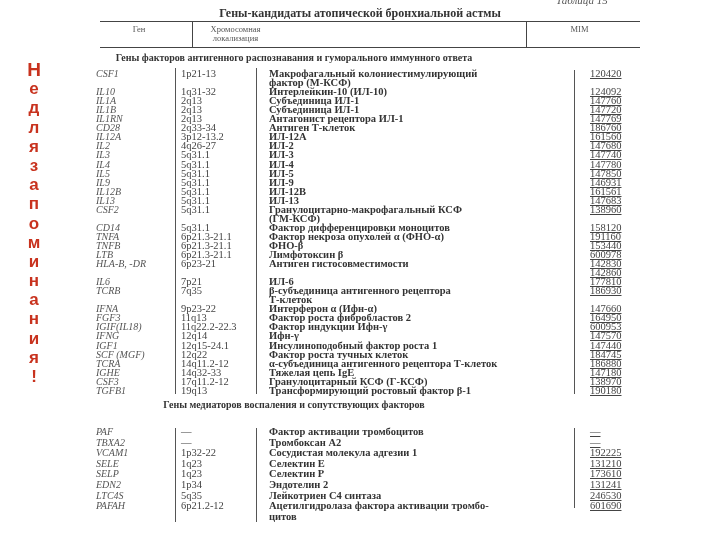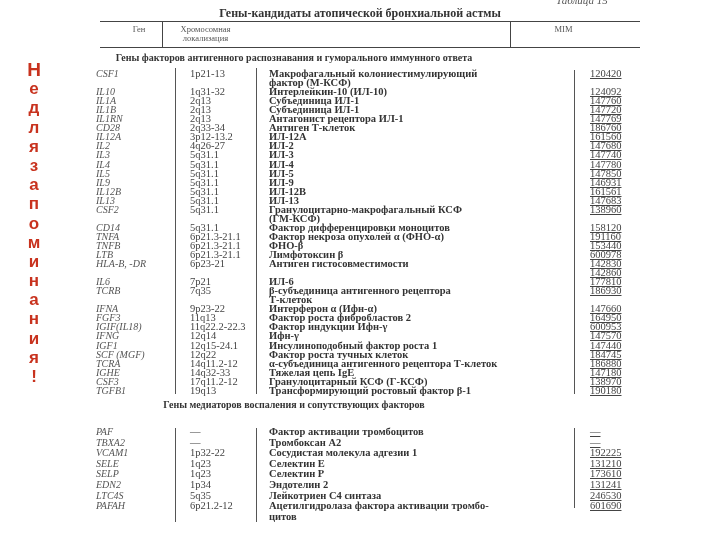--- a/index.html
+++ b/index.html
@@ -13,29 +13,29 @@
     color:#c8321e; text-align:center;
   }
   .side span { display:block; height:19.2px; line-height:19px; font-size:17px; }
   .side span.first { font-size:19px; }
   .table-no { position:absolute; left:556px; top:-6px; font-size:11px; color:#555; font-style:italic; }
   .caption { position:absolute; left:0; width:720px; text-align:center; font-weight:bold; font-size:12px; top:6px; color:#333; }
   .hdr { position:absolute; left:100px; top:21px; width:540px; height:25px;
     border-top:1px solid #444; border-bottom:1.5px solid #444; }
   .hdr .c { position:absolute; top:0; height:25px; font-size:8.5px; color:#555; text-align:center; line-height:9px; padding-top:3px; box-sizing:border-box; }
   .hdr .c1 { left:0; width:78px; }
-  .hdr .c2 { left:62px; width:86px; border-left:1px solid #444; }
+  .hdr .c2 { left:92px; width:86px; border-left:1px solid #444; }
   .hdr .c3 { left:164px; width:270px; border-left:1px solid #444; }
-  .hdr .c4 { left:410px; width:106px; border-left:1px solid #444; }
+  .hdr .c4 { left:426px; width:106px; border-left:1px solid #444; }
   .section { position:absolute; left:0; width:588px; text-align:center; font-weight:bold; font-size:10px; color:#333; }
   .body-block { position:absolute; left:90px; width:560px; }
   .vline { position:absolute; width:1px; background:#555; }
   .row { position:absolute; left:0; height:11px; font-size:10.5px; line-height:11px; white-space:nowrap; }
   .gene { position:absolute; left:6px; font-style:italic; color:#555; font-size:10px; }
-  .loc { position:absolute; left:100px; color:#444;font-family:Liberation Serif, serif; }
+  .loc { position:absolute; left:91px; color:#444;font-family:Liberation Serif, serif; }
   .prod { position:absolute; left:179px; color:#333;font-weight:bold; }
   .omim { position:absolute; left:500px; color:#444;text-decoration:underline; }
 </style>
 </head>
 <body>
 
 <div class="side" id="side">
     <span class="first">Н</span>
     <span>е</span>
     <span>д</span>

